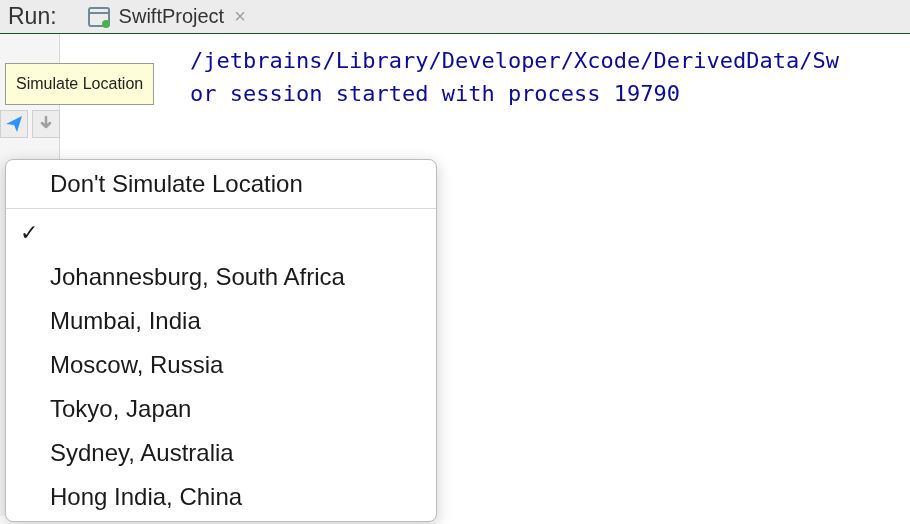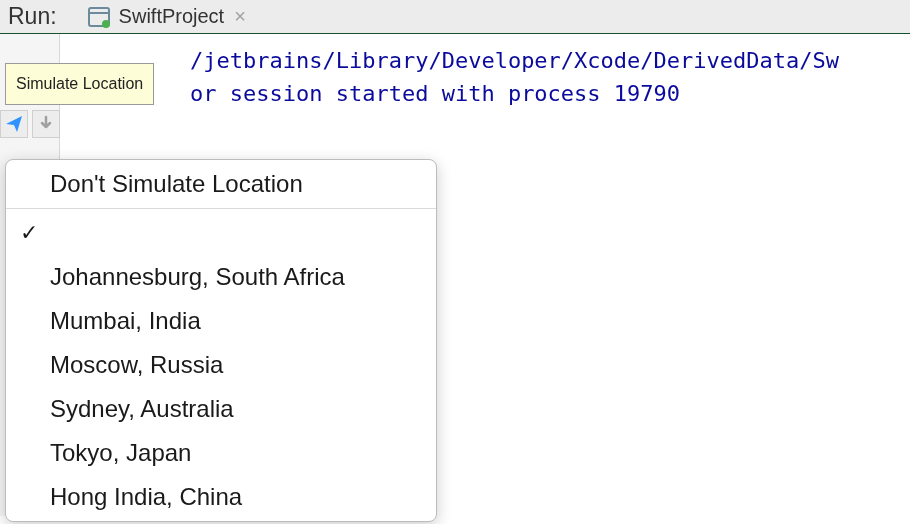--- a/index.html
+++ b/index.html
@@ -195,24 +195,24 @@
       <div class="menu-item">
         <span class="menu-checkmark"></span>
         <span>Mumbai, India</span>
       </div>
       <div class="menu-item">
         <span class="menu-checkmark"></span>
         <span>Moscow, Russia</span>
       </div>
       <div class="menu-item">
         <span class="menu-checkmark"></span>
+        <span>Tokyo, Japan</span>
+      </div>
+      <div class="menu-item">
+        <span class="menu-checkmark"></span>
         <span>Sydney, Australia</span>
       </div>
       <div class="menu-item">
         <span class="menu-checkmark"></span>
-        <span>Tokyo, Japan</span>
-      </div>
-      <div class="menu-item">
-        <span class="menu-checkmark"></span>
         <span>Hong India, China</span>
       </div>
     </div>
 </div>
 
 </body></html>

